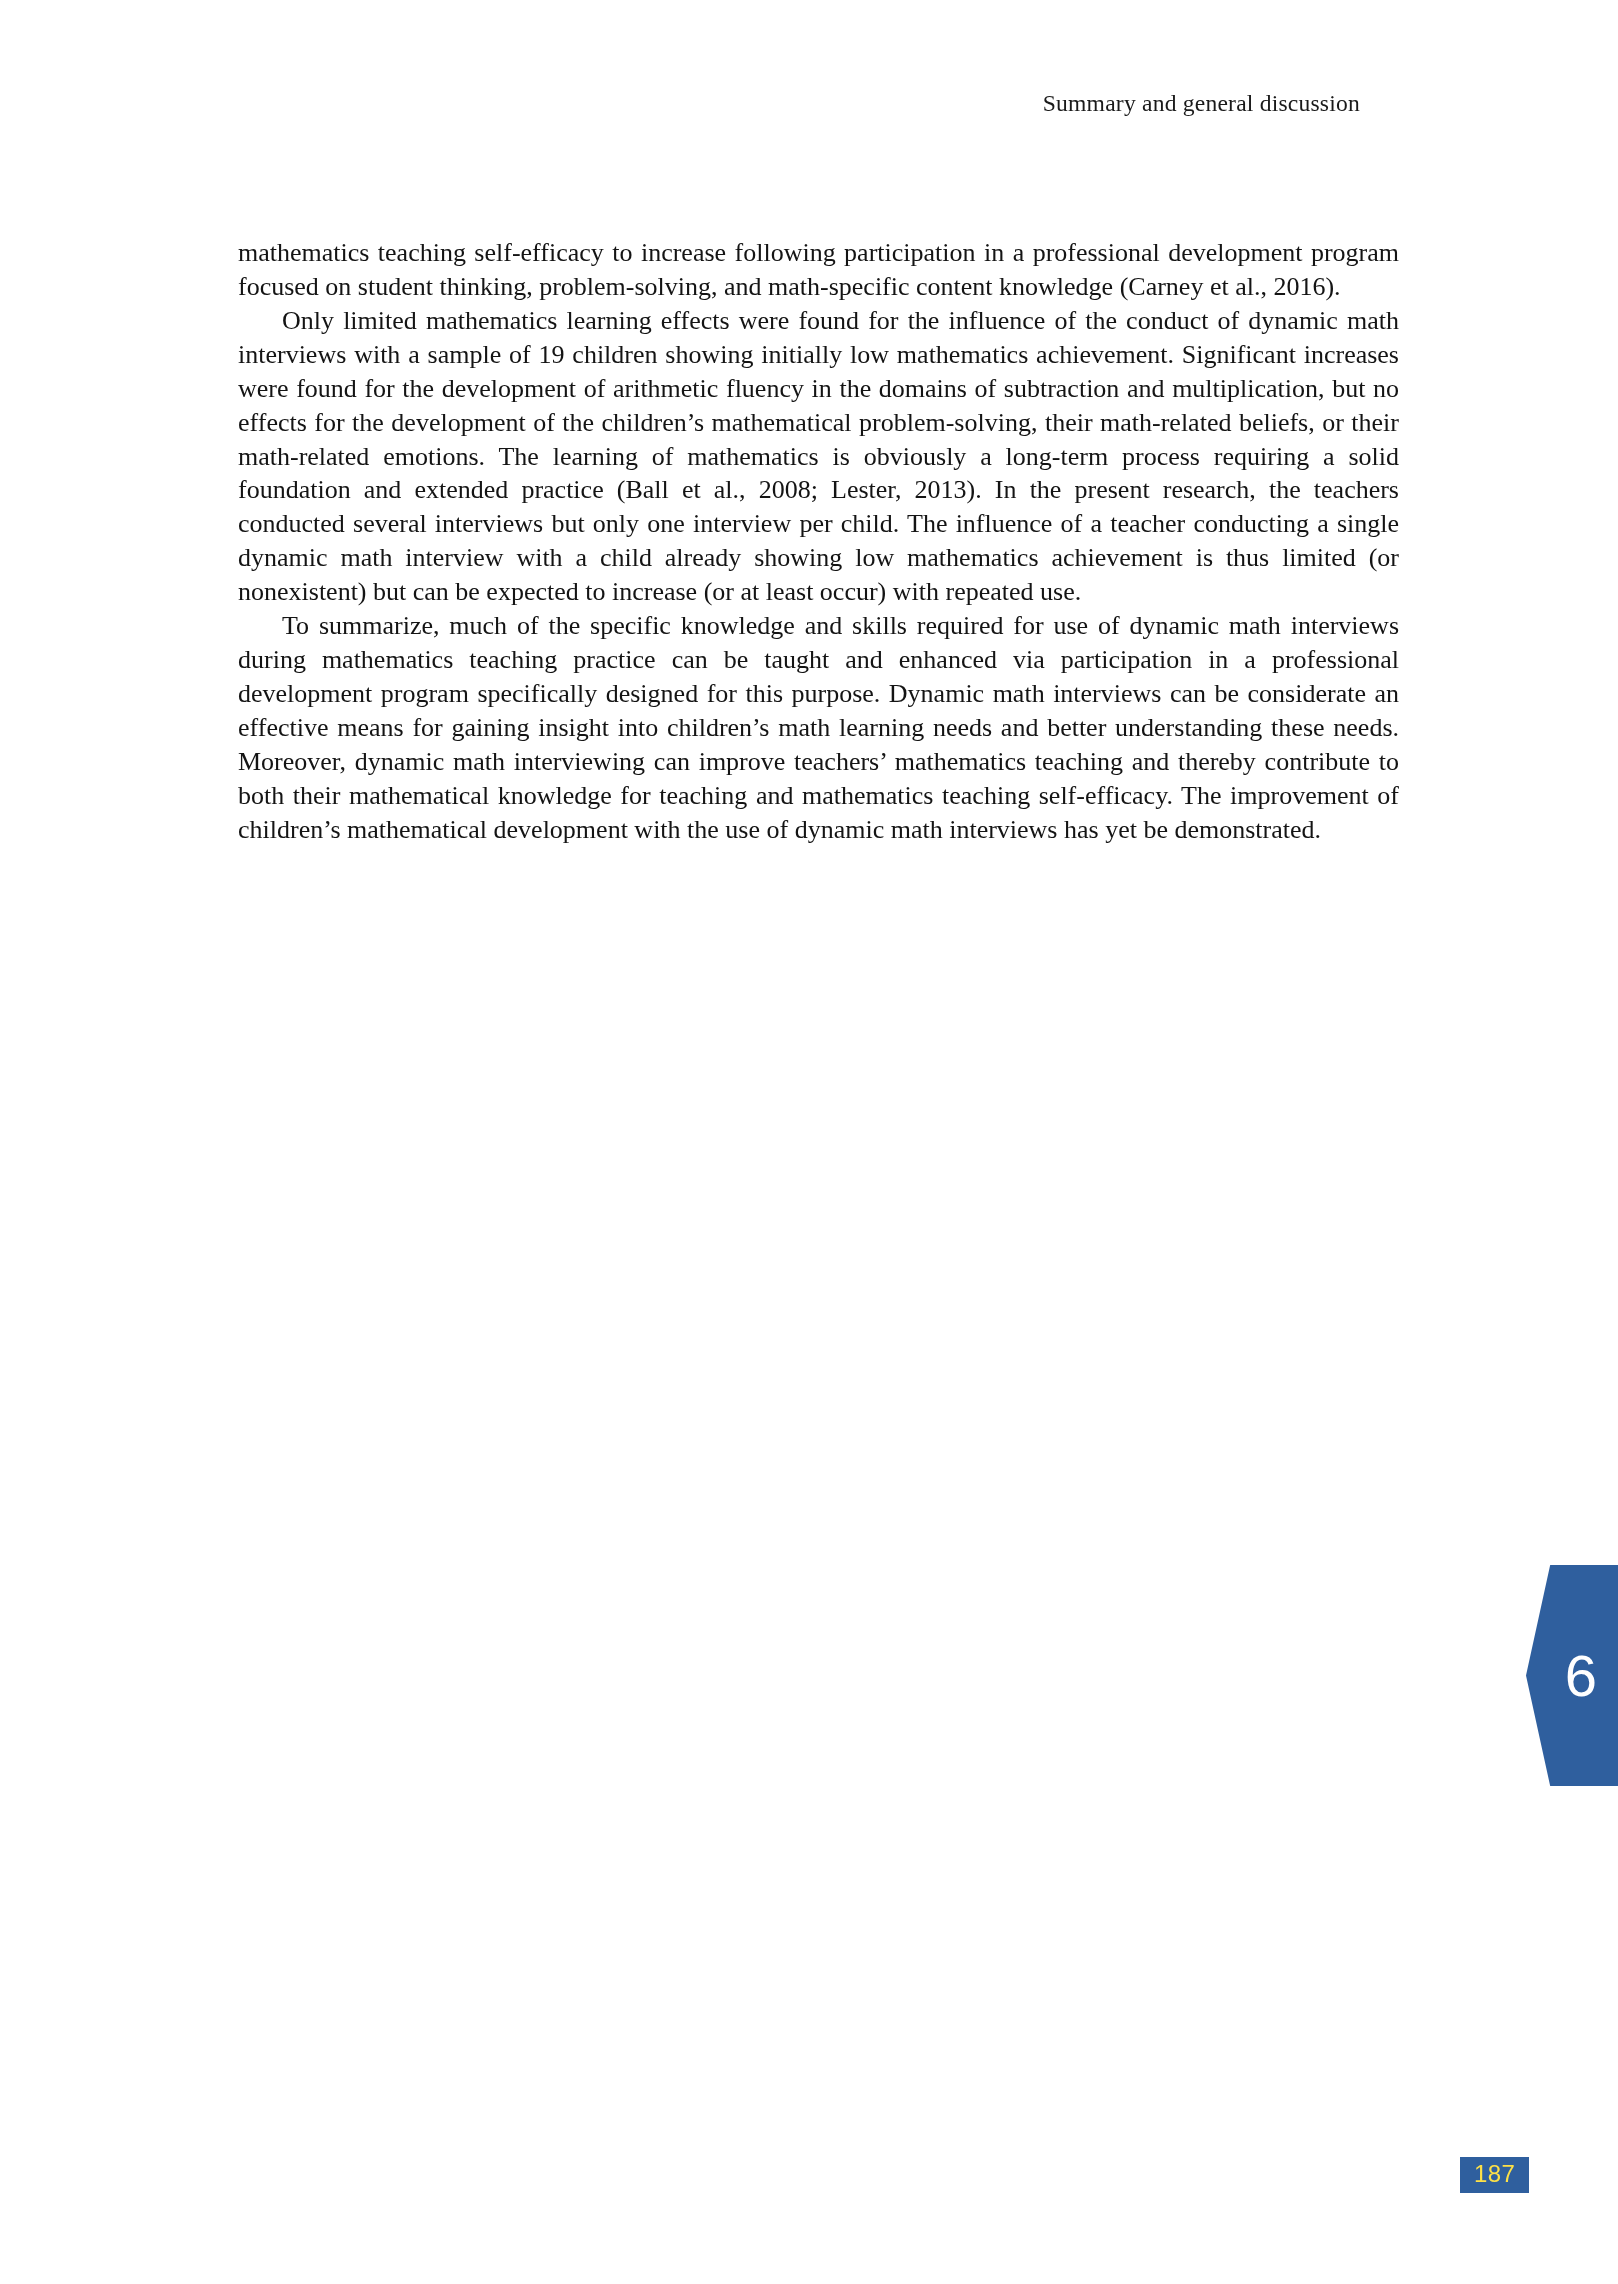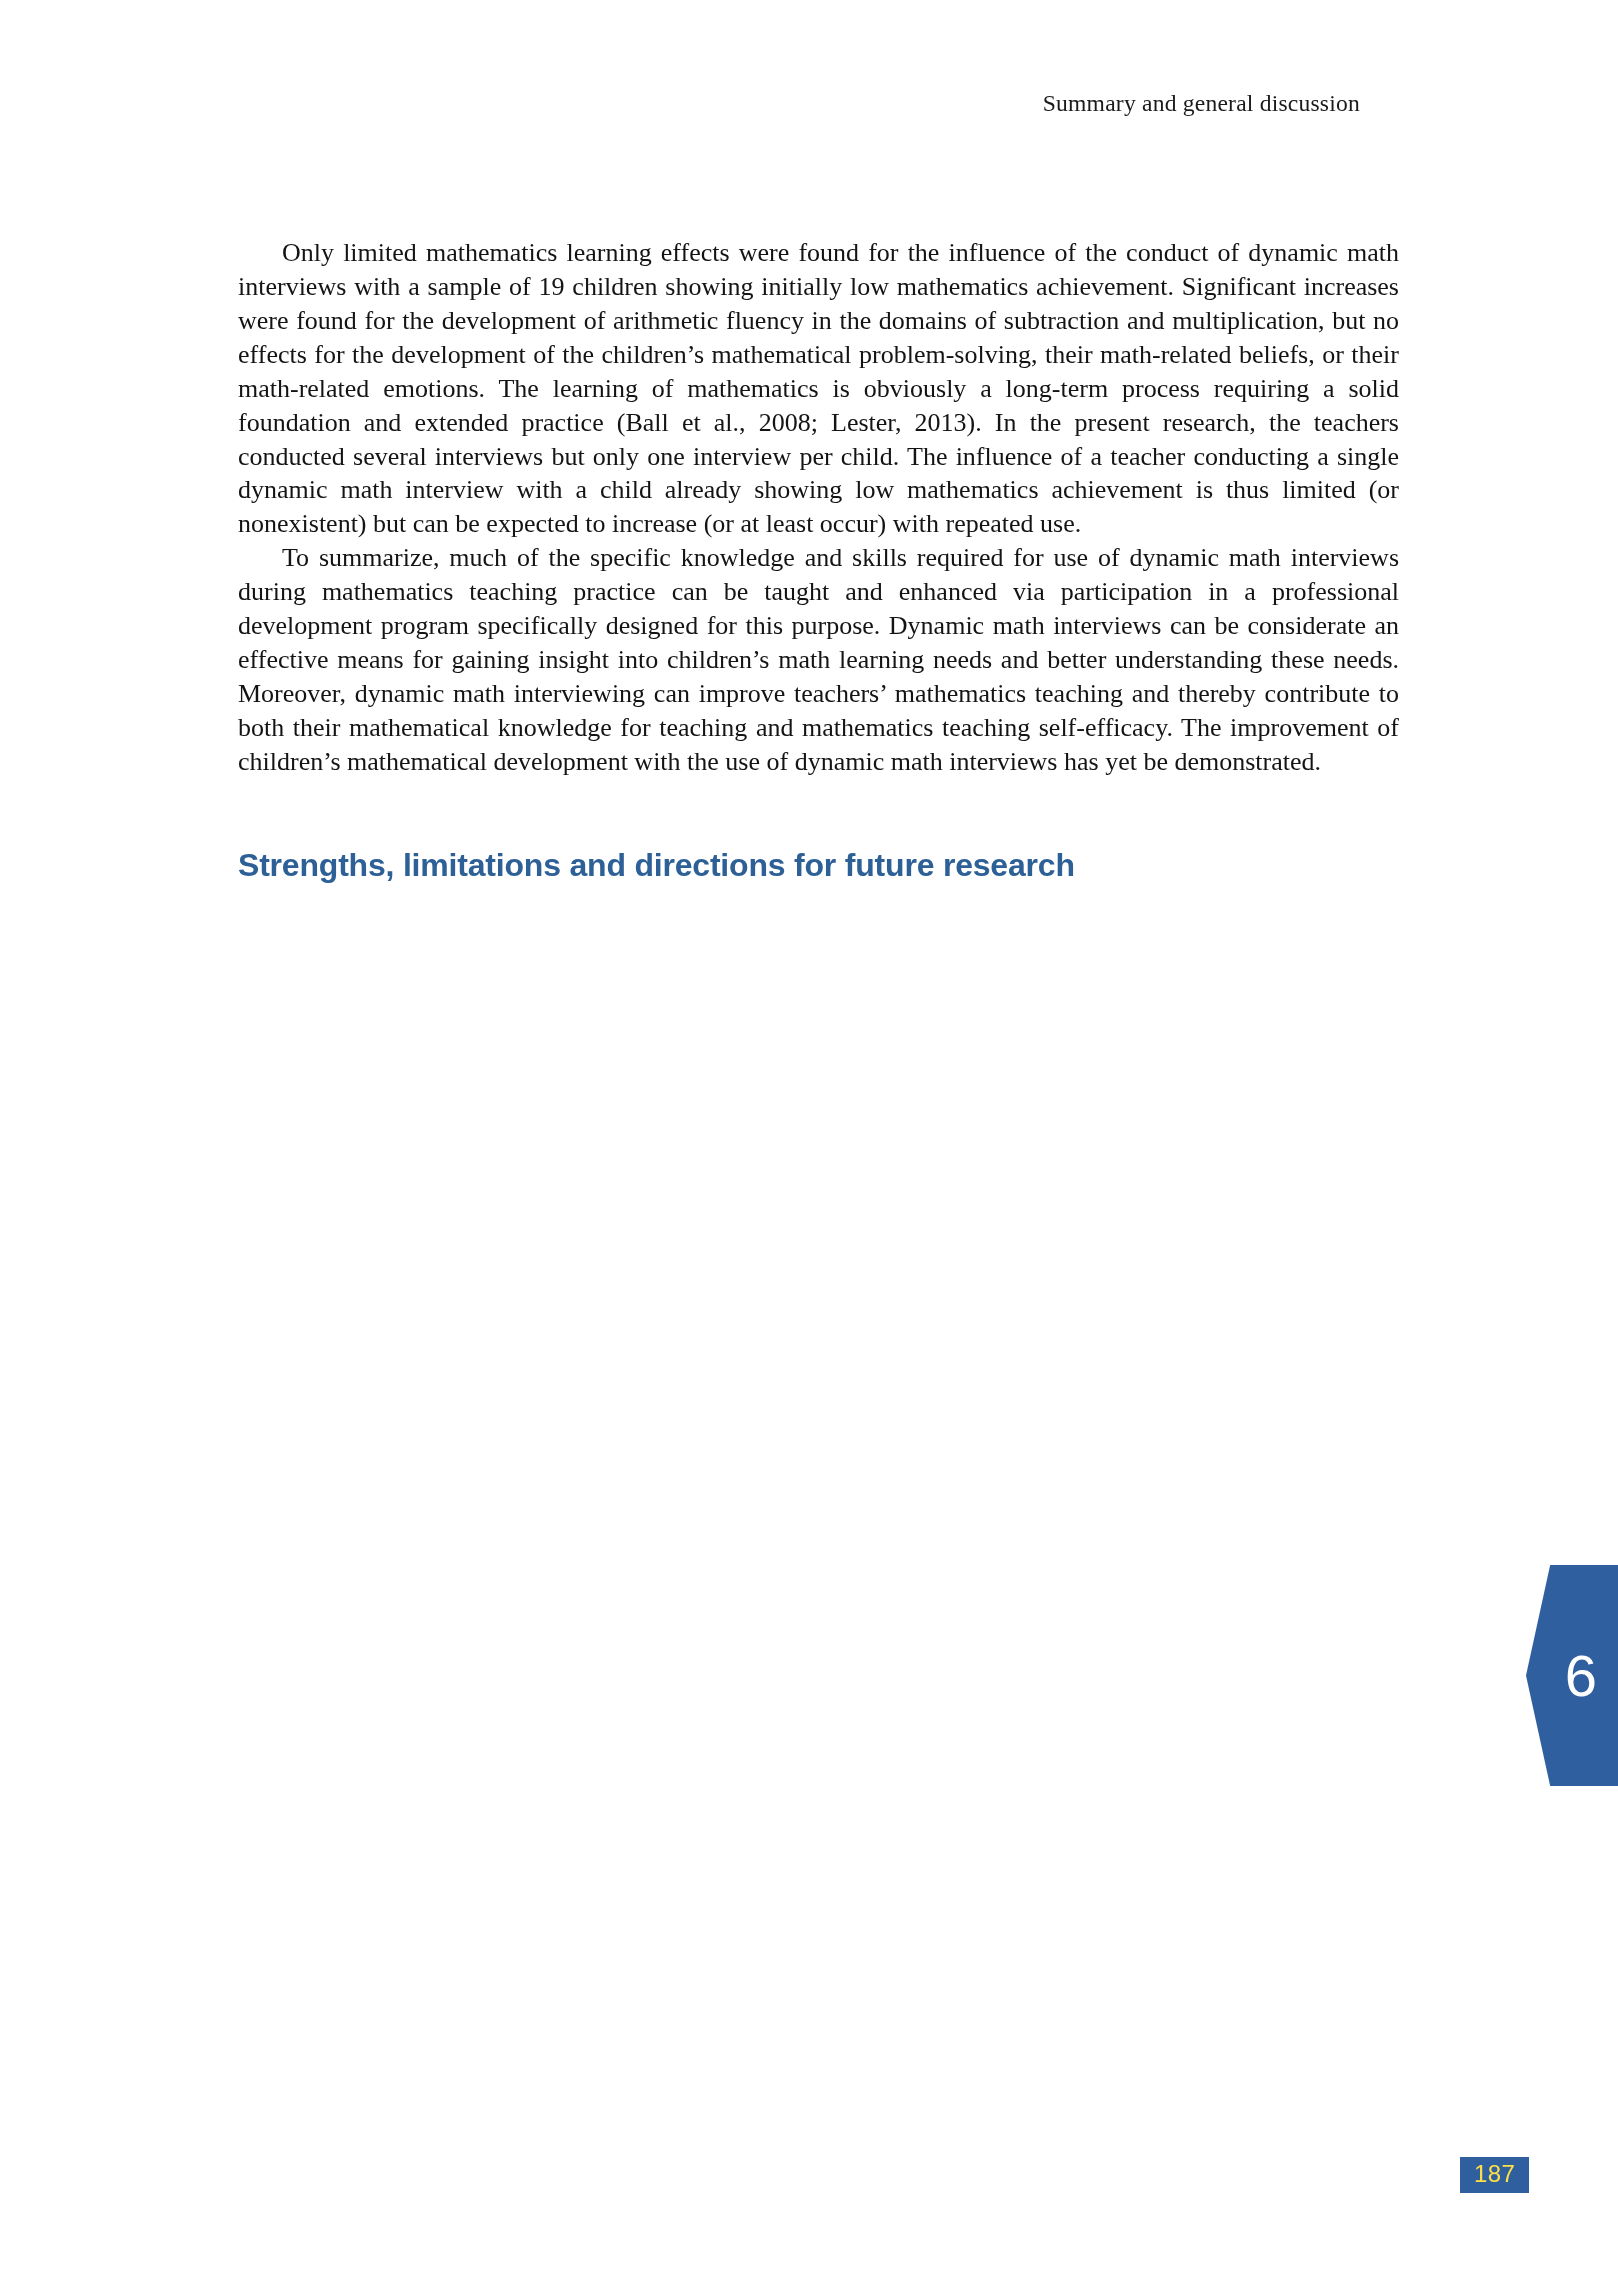--- a/index.html
+++ b/index.html
@@ -106,28 +106,26 @@
 </style>
 </head>
 <body>
 
 <div class="page">
 
   <div class="running-head">Summary and general discussion</div>
 
   <div class="content">
 
+    <p class="body-text">mathematics teaching self-efficacy to increase following participation in a professional development program focused on student thinking, problem-solving, and math-specific content knowledge (Carney et al., 2016).</p>
 
     <p class="body-text indented">Only limited mathematics learning effects were found for the influence of the conduct of dynamic math interviews with a sample of 19 children showing initially low mathematics achievement. Significant increases were found for the development of arithmetic fluency in the domains of subtraction and multiplication, but no effects for the development of the children’s mathematical problem-solving, their math-related beliefs, or their math-related emotions. The learning of mathematics is obviously a long-term process requiring a solid foundation and extended practice (Ball et al., 2008; Lester, 2013). In the present research, the teachers conducted several interviews but only one interview per child. The influence of a teacher conducting a single dynamic math interview with a child already showing low mathematics achievement is thus limited (or nonexistent) but can be expected to increase (or at least occur) with repeated use.</p>
 
     <p class="body-text indented">To summarize, much of the specific knowledge and skills required for use of dynamic math interviews during mathematics teaching practice can be taught and enhanced via participation in a professional development program specifically designed for this purpose. Dynamic math interviews can be considerate an effective means for gaining insight into children’s math learning needs and better understanding these needs. Moreover, dynamic math interviewing can improve teachers’ mathematics teaching and thereby contribute to both their mathematical knowledge for teaching and mathematics teaching self-efficacy. The improvement of children’s mathematical development with the use of dynamic math interviews has yet be demonstrated.</p>
 
-    <div class="heading-wrap">
-      <h2 class="section-heading">Strengths, limitations and directions for future research</h2>
-    </div>
 
 
   </div>
 
   <div class="chapter-tab">
     <span class="num">6</span>
   </div>
 
   <div class="page-number">187</div>
 

